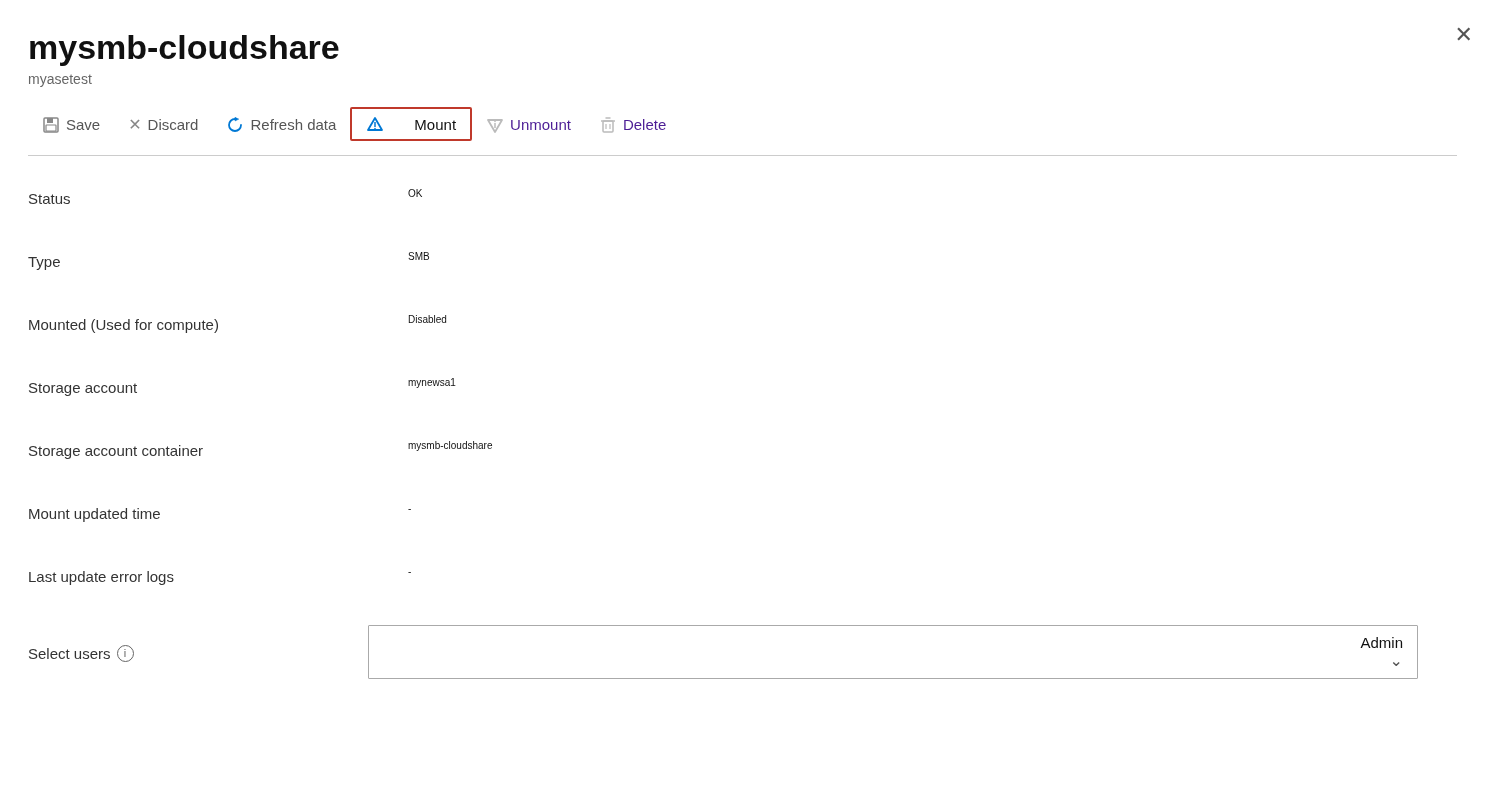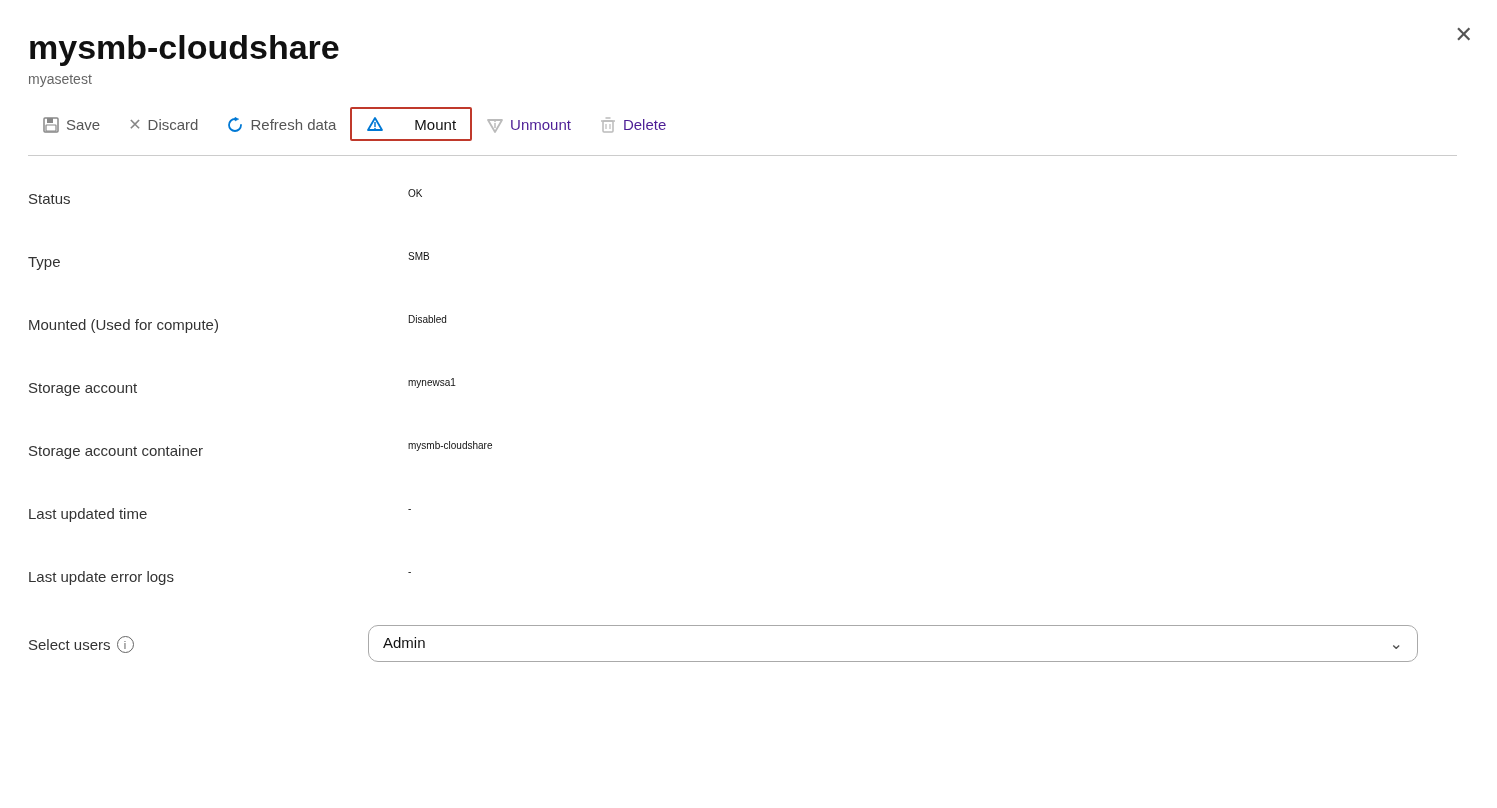--- a/index.html
+++ b/index.html
@@ -120,31 +120,32 @@
       cursor: default;
       font-style: normal;
     }
     .select-users-row {
       display: flex;
       align-items: center;
       padding: 18px 0 18px 0;
     }
     .select-dropdown {
       display: flex;
-      align-items: flex-start;
+      align-items: flex-end;
       justify-content: space-between;
       border: 1px solid #aaa;
-      border-radius: 10px;
+      border-radius: 1px;
       padding: 8px 14px;
       width: calc(1497px - 340px - 28px - 60px);
       max-width: 1050px;
       font-size: 15px;
       color: #111;
       cursor: pointer;
       background: #fff;
+      flex-direction: column;
     }
     .select-dropdown .chevron {
       font-size: 16px;
       color: #555;
     }
     
     .icon-svg {
       display: inline-block;
       vertical-align: middle;
     }
@@ -240,21 +241,21 @@
     </div>
     <div class="field-row">
       <div class="field-label">Storage account</div>
       <div class="field-value">mynewsa1</div>
     </div>
     <div class="field-row">
       <div class="field-label">Storage account container</div>
       <div class="field-value">mysmb-cloudshare</div>
     </div>
     <div class="field-row">
-      <div class="field-label">Last updated time</div>
+      <div class="field-label">Mount updated time</div>
       <div class="field-value">-</div>
     </div>
     <div class="field-row">
       <div class="field-label">Last update error logs</div>
       <div class="field-value">-</div>
     </div>
 
     <div class="select-users-row">
       <div class="field-label">
         <span>Select users</span>

